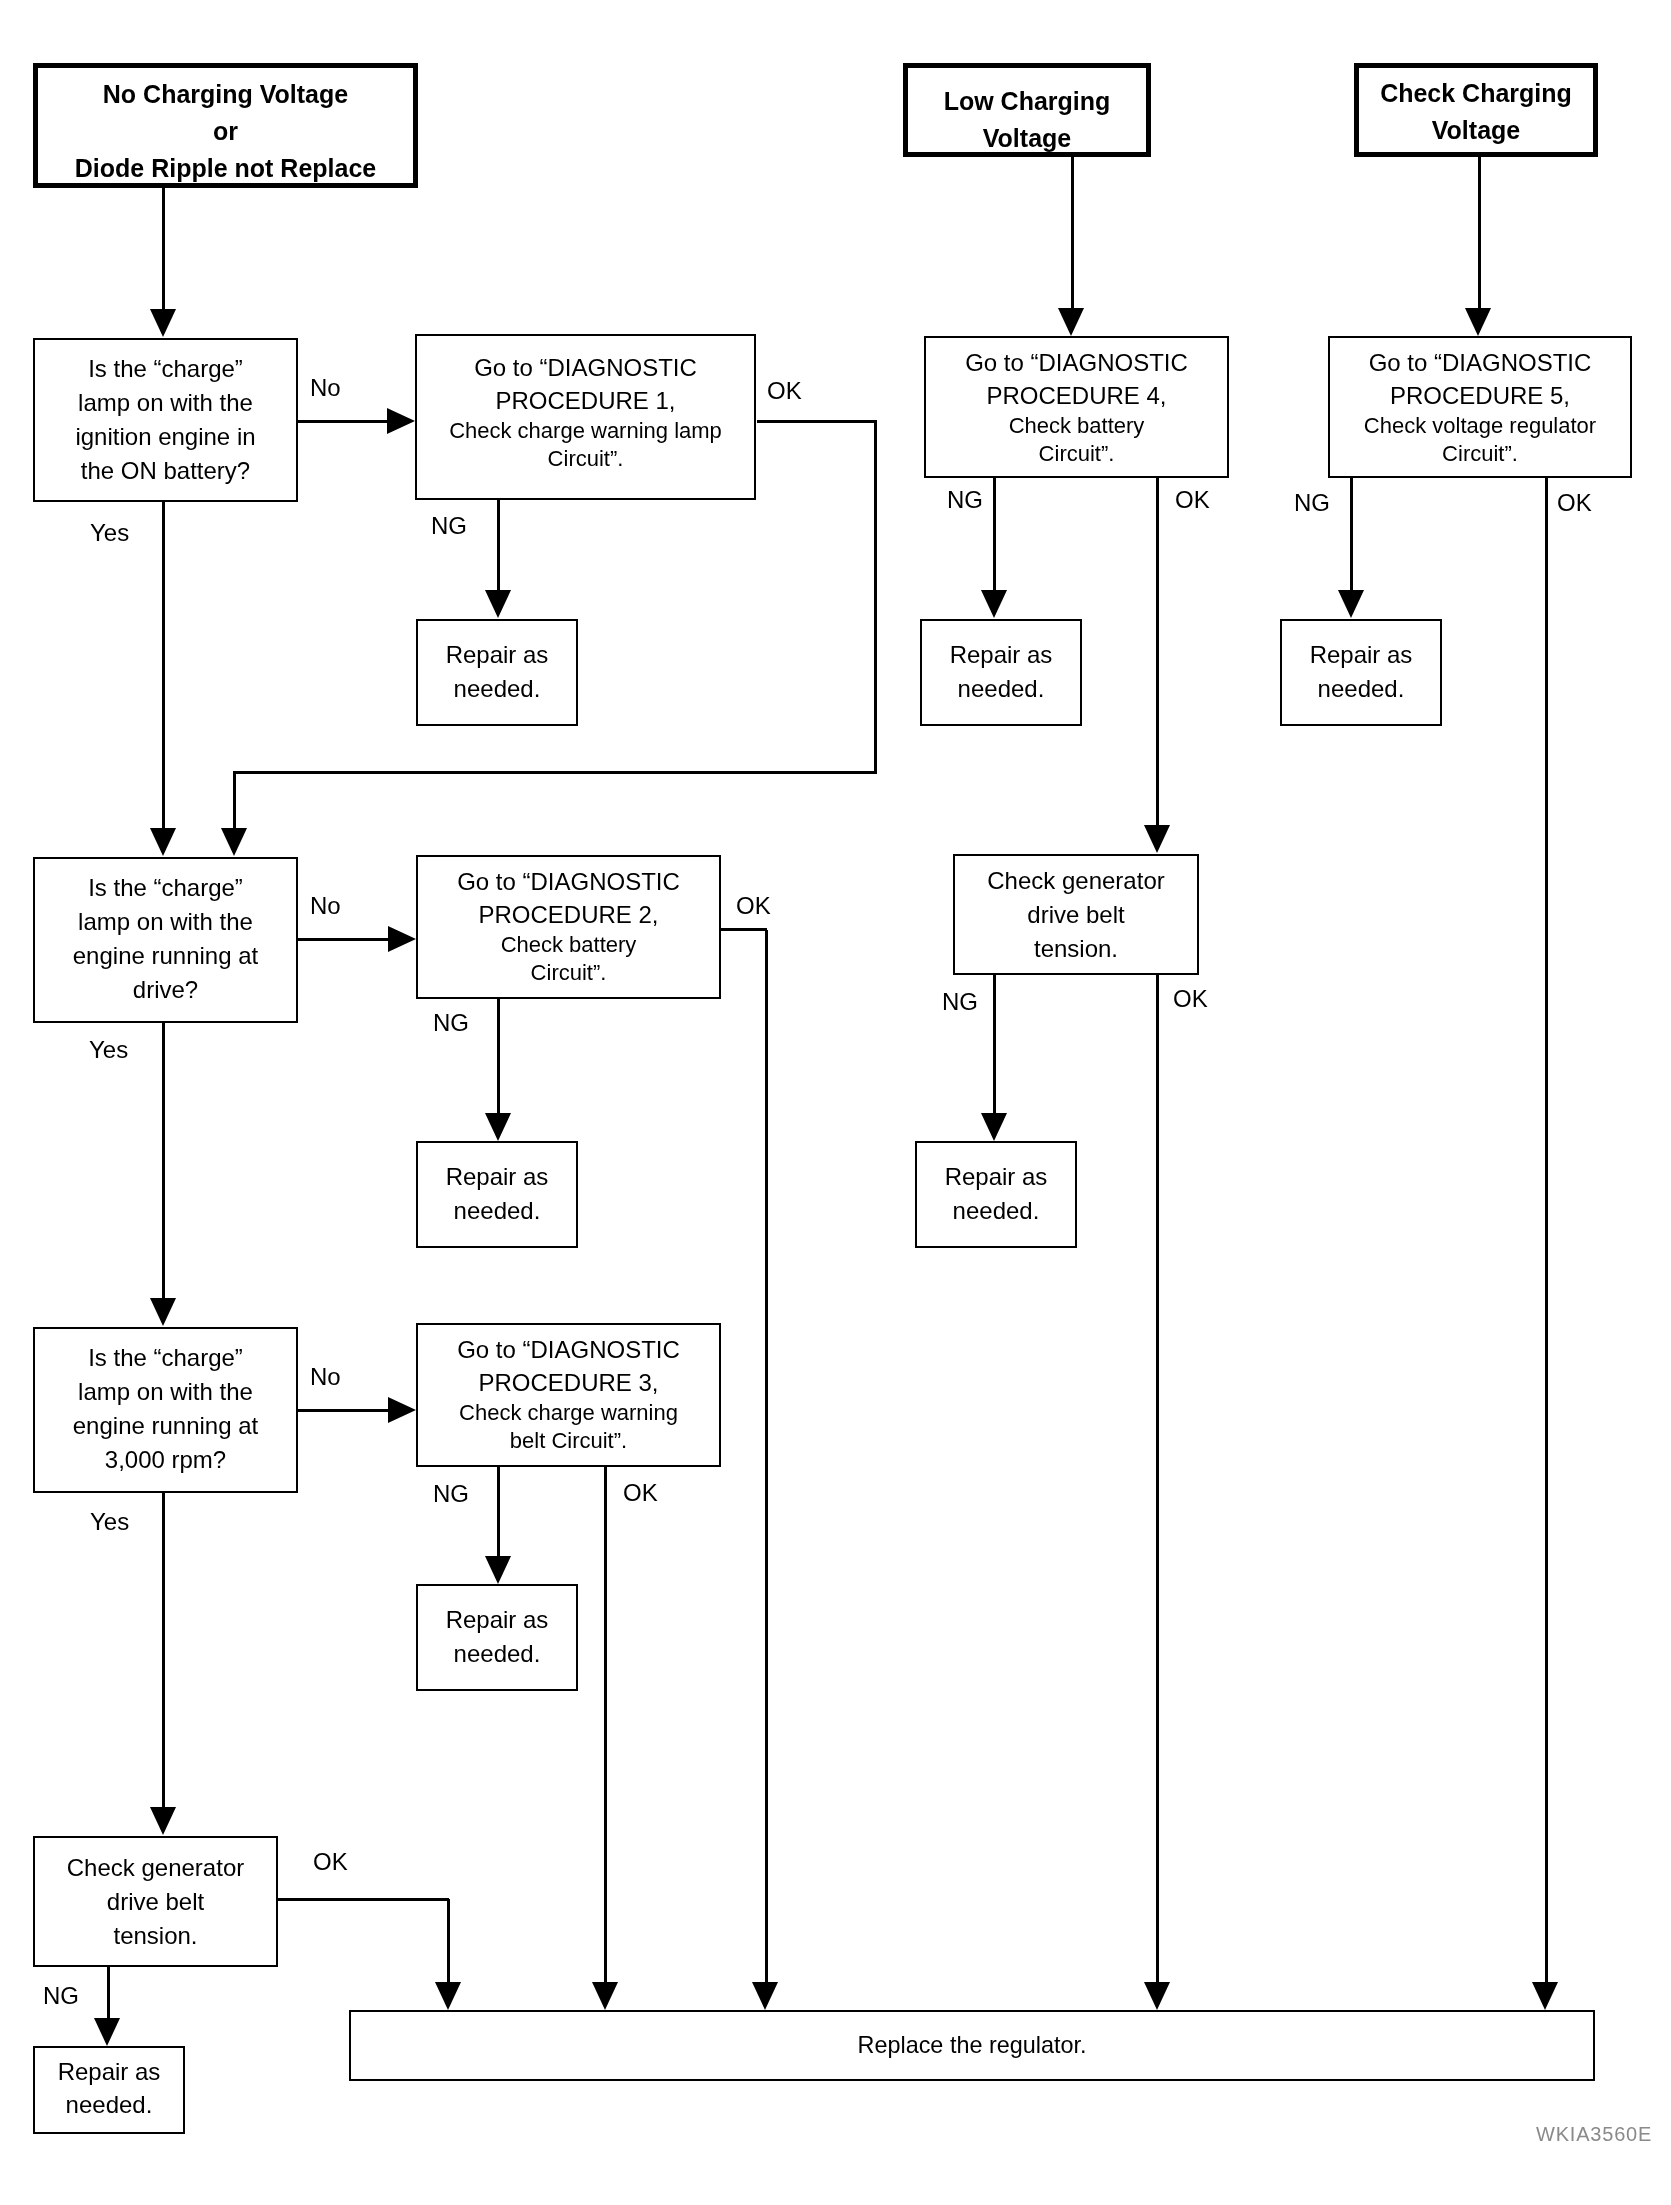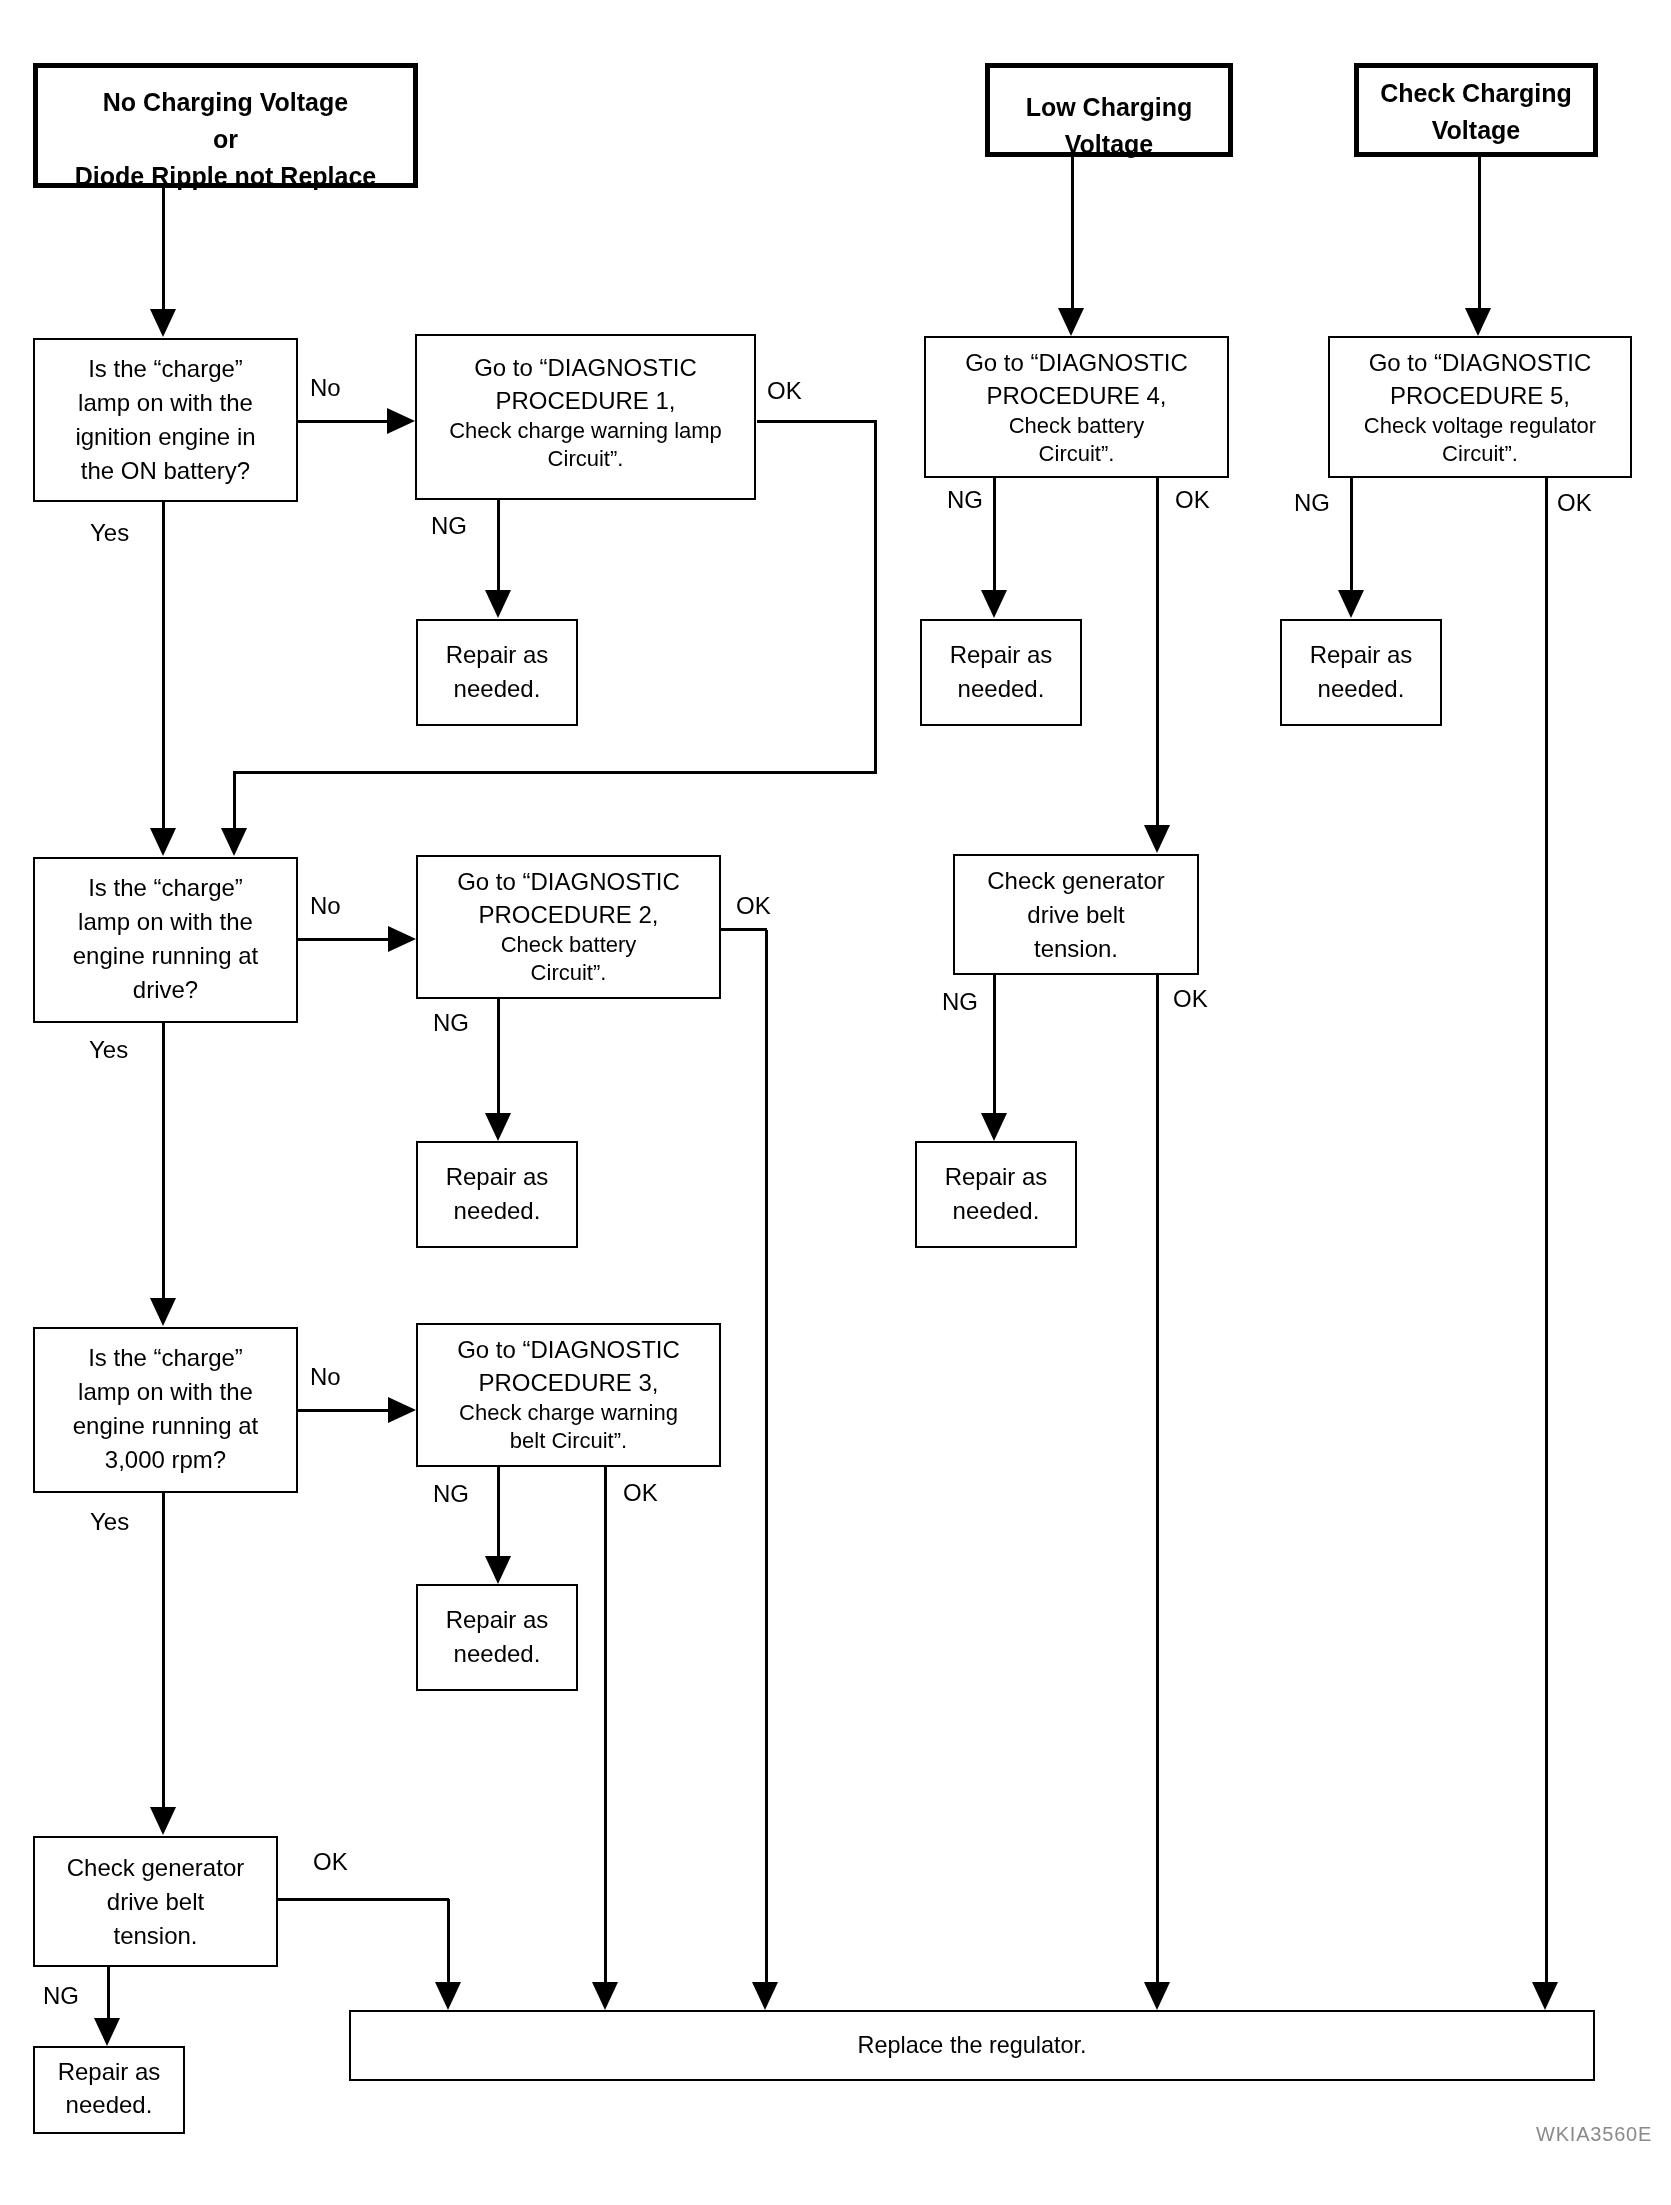--- a/index.html
+++ b/index.html
@@ -41,26 +41,26 @@
     position:absolute;box-sizing:border-box;border:2.5px solid #000;background:#fff;
     text-align:center;font-size:23.4px;
   }
   .wm{position:absolute;font-size:20px;color:#8a8a8a;letter-spacing:0.8px;}
 </style>
 </head>
 <body>
 
 <div id="canvas">
 
-  <div class="box bold" style="left:33px;top:63px;width:385px;height:125px;padding-top:16px;">
+  <div class="box bold" style="left:33px;top:63px;width:385px;height:125px;padding-top:8px;">
     <span class="ln">No Charging Voltage</span>
     <span class="ln">or</span>
     <span class="ln">Diode Ripple not Replace</span>
   </div>
-  <div class="box bold" style="left:985px;top:63px;width:248px;height:94px;padding-top:21px;">
+  <div class="box bold" style="left:903px;top:63px;width:248px;height:94px;padding-top:15px;">
     <span class="ln">Low Charging</span>
     <span class="ln">Voltage</span>
   </div>
   <div class="box bold" style="left:1354px;top:63px;width:244px;height:94px;padding-top:6.7px;">
     <span class="ln">Check Charging</span>
     <span class="ln">Voltage</span>
   </div>
 
   <div class="box" style="left:33px;top:338px;width:265px;height:164px;padding-top:11.7px;">
     <span class="ln">Is the “charge”</span>

